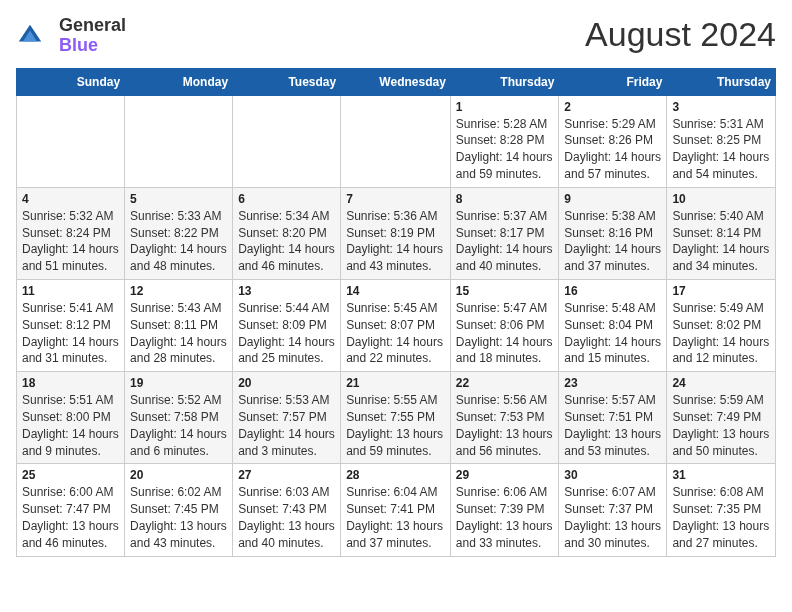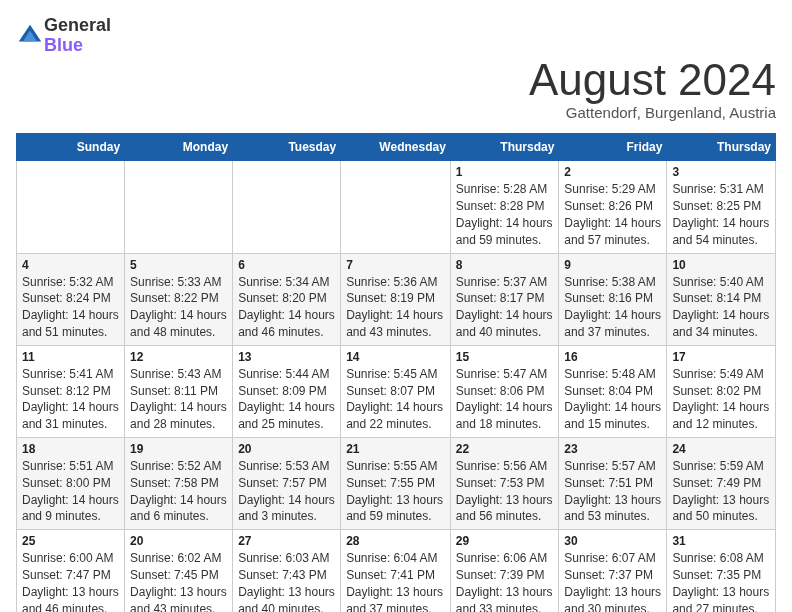--- a/index.html
+++ b/index.html
@@ -12,42 +12,41 @@
     }
     .header {
       display: flex;
       justify-content: space-between;
       align-items: flex-start;
       margin-bottom: 12px;
     }
     .logo {
       display: flex;
       align-items: center;
-      gap: 0;
+      gap: 15px;
     }
     .logo-text {
       font-size: 18px;
       font-weight: bold;
       line-height: 1.1;
     }
     .logo-general { color: #333; }
     .logo-blue { color: #8b5cf6; }
     .logo-icon {
       width: 28px;
       height: 28px;
     }
     .title-block {
       text-align: right;
     }
     .month-title {
-      font-size: 44px;
+      font-size: 34px;
       font-weight: normal;
       color: #333;
       line-height: 1.1;
-      margin-top: 40px;
     }
     .subtitle {
       font-size: 15px;
       color: #555;
     }
     table {
       width: 100%;
       border-collapse: collapse;
       font-size: 10.5px;
     }
@@ -96,21 +95,20 @@
       <polygon points="20,4 36,28 4,28" fill="#1a5fa8"></polygon>
       <polygon points="20,12 30,28 10,28" fill="#4a90d9"></polygon>
     </svg>
     <div class="logo-text">
       <span class="logo-general">General</span><br>
       <span class="logo-blue">Blue</span>
     </div>
   </div>
   <div class="title-block">
     <div class="month-title">August 2024</div>
-    <div class="subtitle">Gattendorf, Burgenland, Austria</div>
   </div>
 </div>
 
 <table>
   <thead>
     <tr>
     <th>Sunday</th>
         <th>Monday</th>
         <th>Tuesday</th>
         <th>Wednesday</th>

